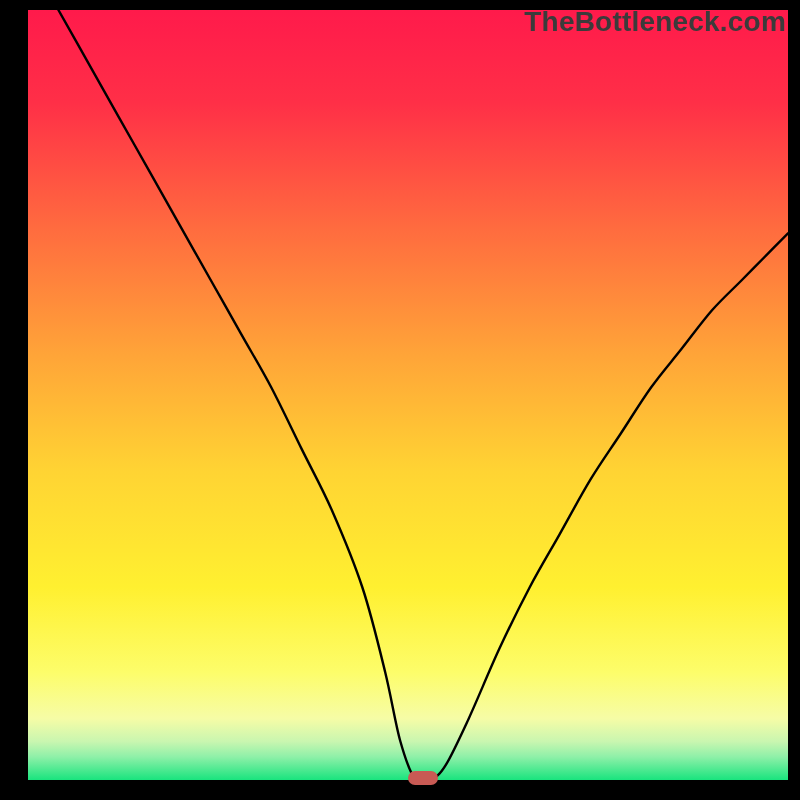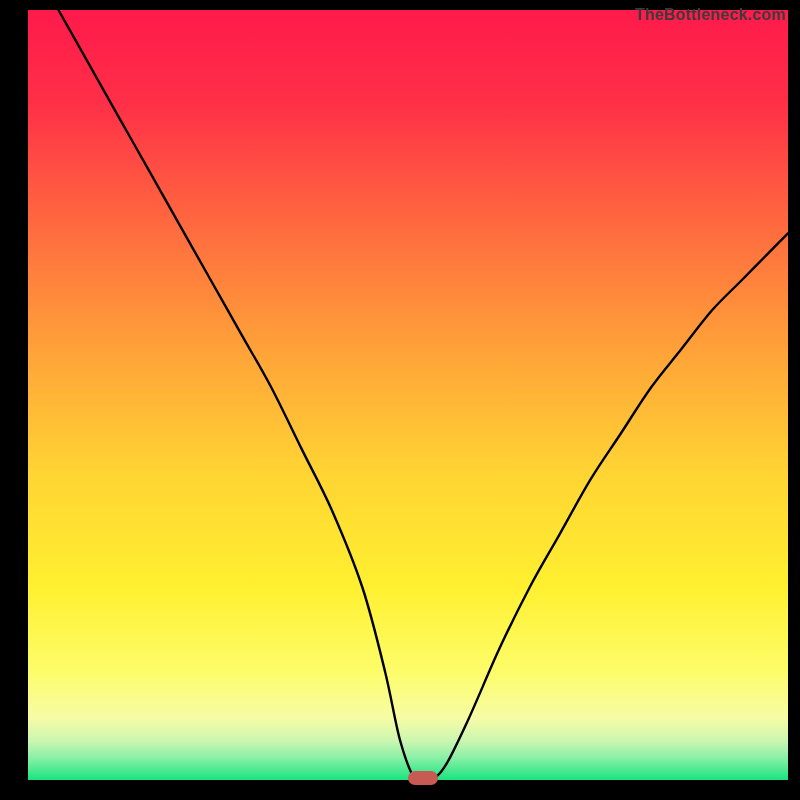--- a/index.html
+++ b/index.html
@@ -27,21 +27,21 @@
     position: absolute;
     inset: 0;
     width: 100%;
     height: 100%;
   }
   .watermark {
     position: absolute;
     top: 6px;
     right: 14px;
     font-family: Arial, Helvetica, sans-serif;
-    font-size: 16px;
+    font-size: 28px;
     font-weight: 600;
     color: #3b3b3b;
     letter-spacing: 0.2px;
   }
   .marker {
     position: absolute;
     width: 30px;
     height: 14px;
     background: #c85a54;
     border-radius: 7px;

